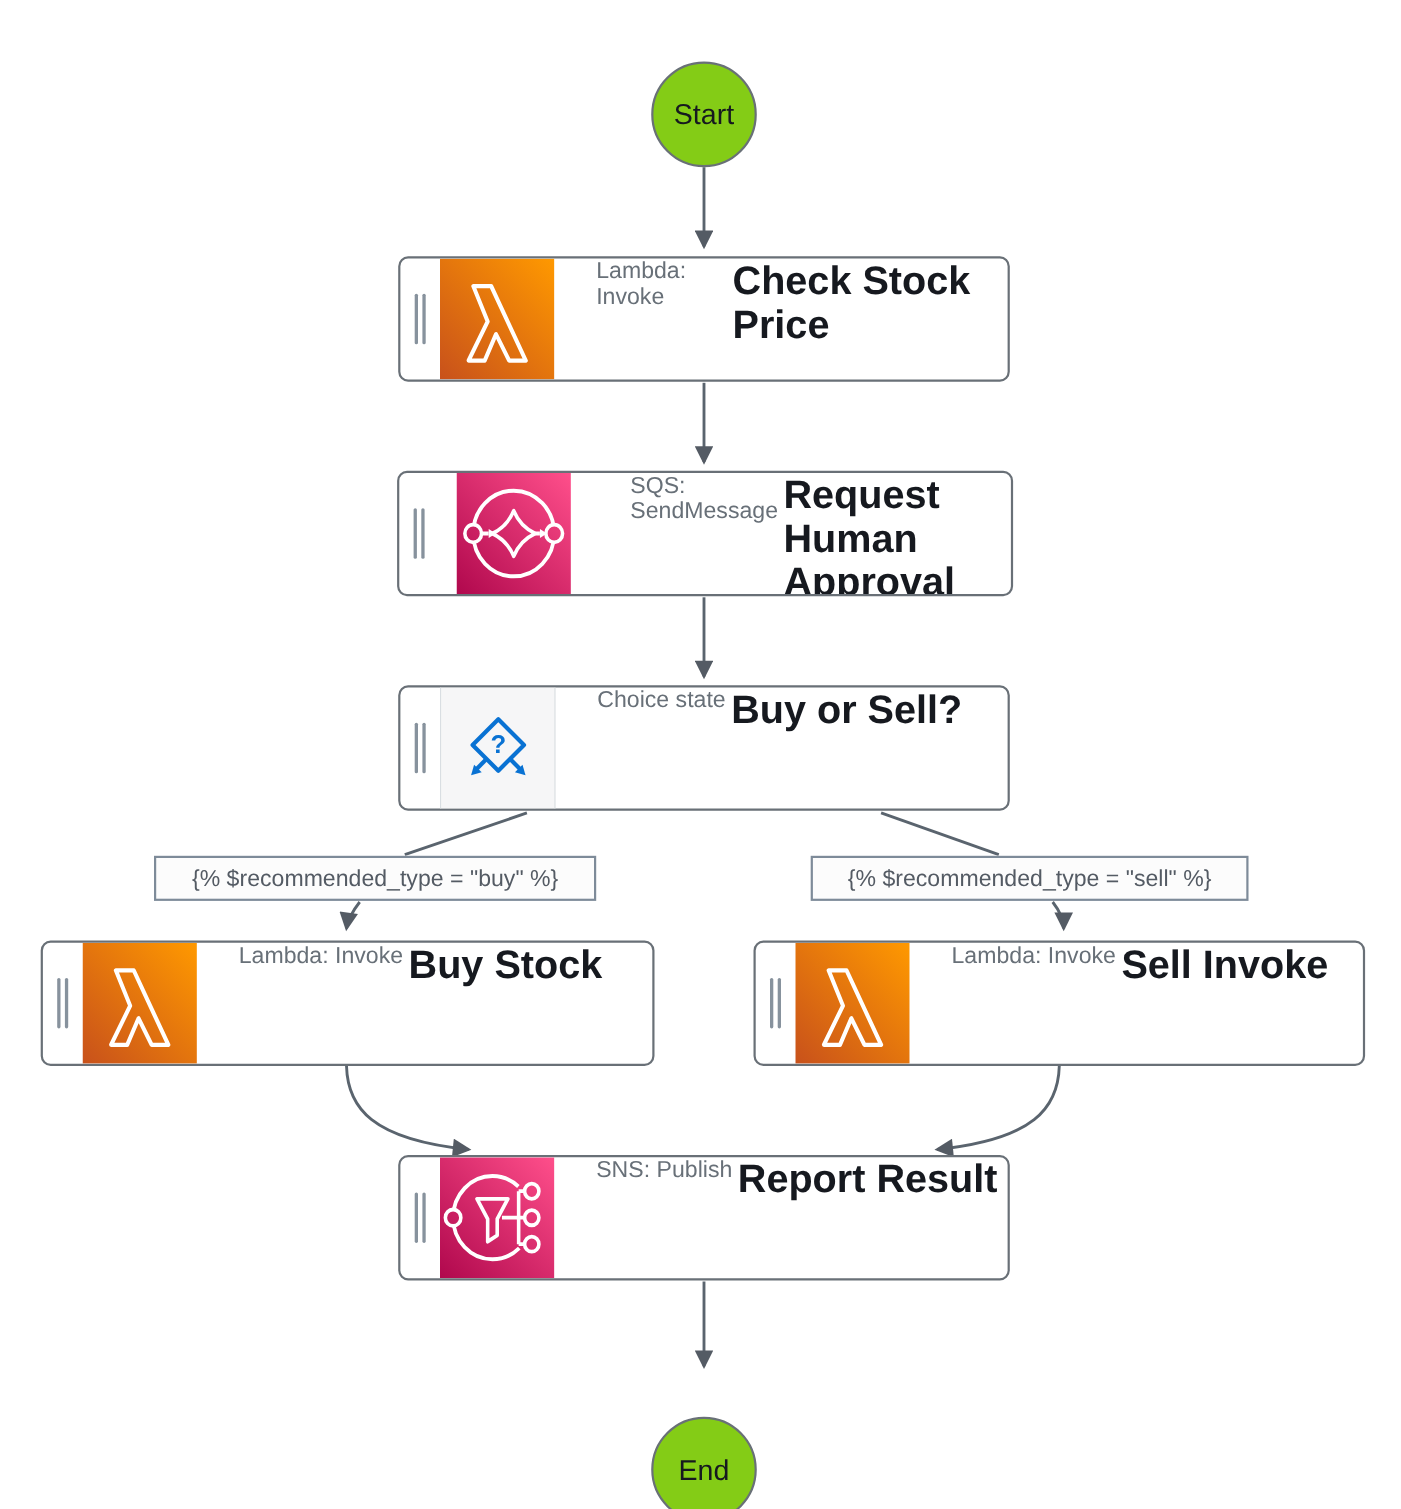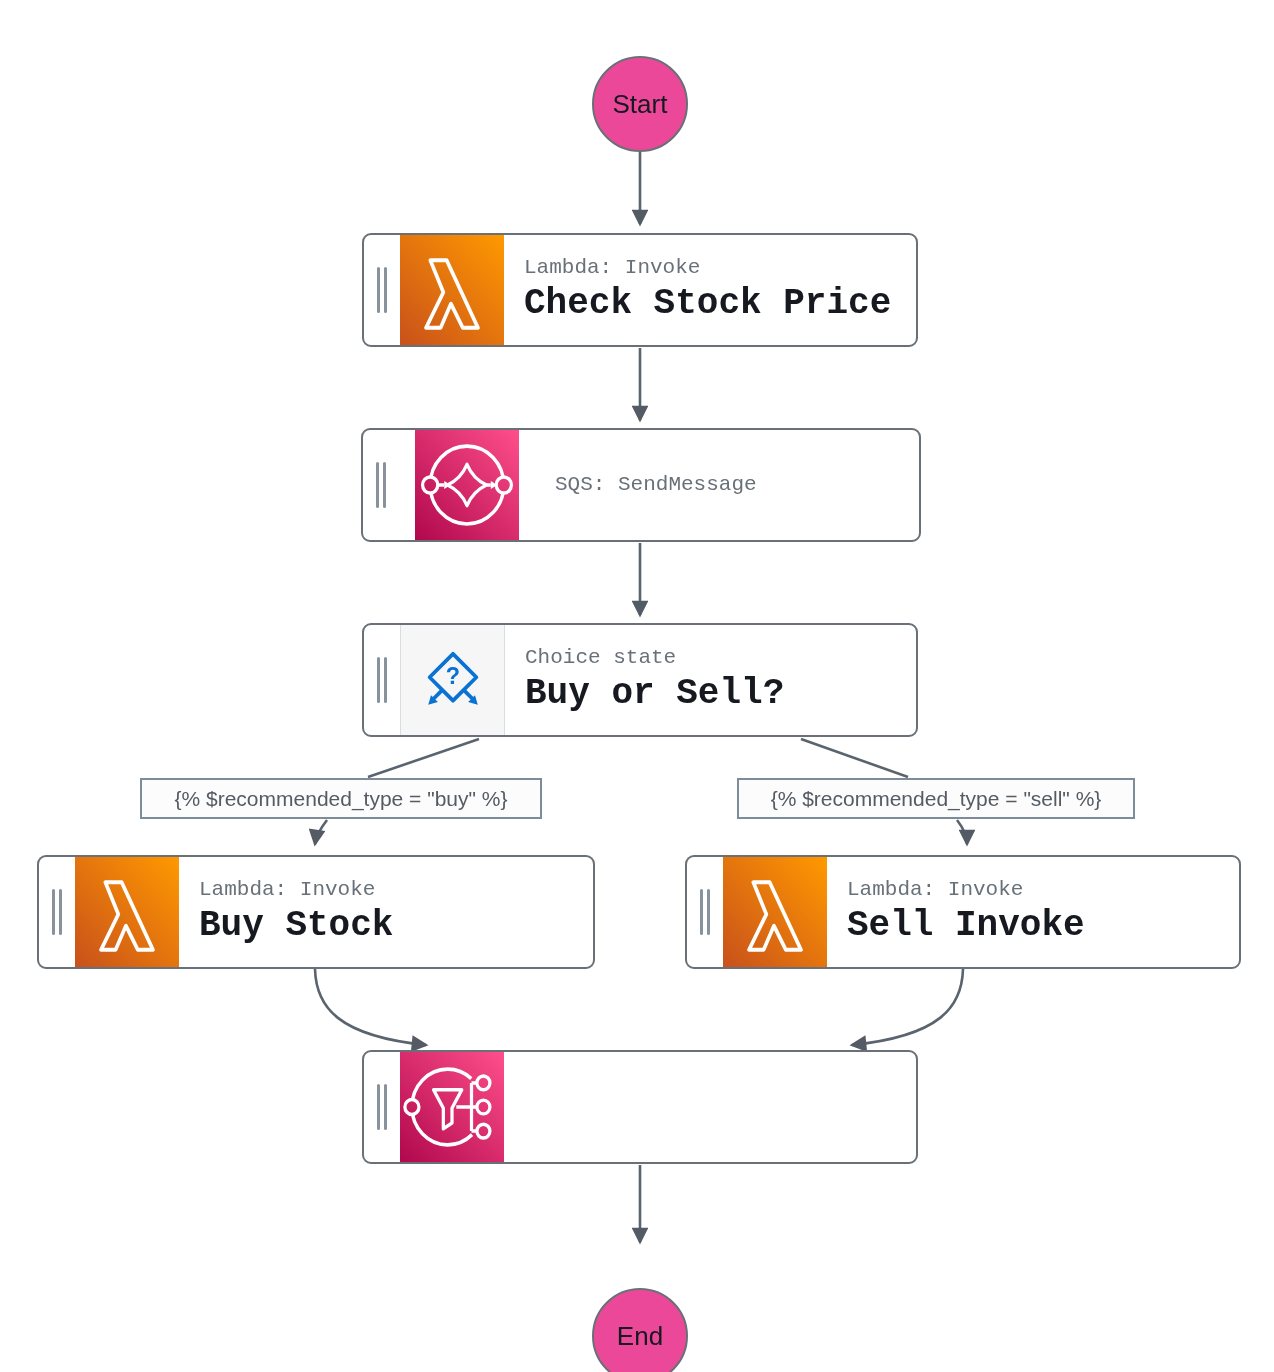--- a/index.html
+++ b/index.html
@@ -2,34 +2,34 @@
 <html><head>
 <meta charset="utf-8">
 <style>
   html,body{margin:0;padding:0;background:#ffffff;}
   body{width:1274px;height:1372px;font-family:"Liberation Sans",sans-serif;position:relative;overflow:hidden;}
   .canvas{position:relative;width:1274px;height:1372px;background:#ffffff;}
 
   svg.edges{position:absolute;left:0;top:0;z-index:0;pointer-events:none;}
 
   .terminal{position:absolute;width:96px;height:96px;border-radius:50%;
-    background:#ec4899;border:2px solid #697077;box-sizing:border-box;
+    background:#84cc16;border:2px solid #697077;box-sizing:border-box;
     display:flex;align-items:center;justify-content:center;z-index:2;}
   .terminal span{font-size:26px;color:#16191F;}
 
   .node{position:absolute;height:114px;background:#ffffff;border:2px solid #697077;
     border-radius:9px;box-sizing:border-box;display:flex;align-items:stretch;
     overflow:hidden;z-index:2;}
   .handle{width:36px;display:flex;align-items:center;justify-content:center;gap:4px;flex:none;}
   .handle span{display:block;width:3px;height:46px;background:#87929D;border-radius:2px;}
   .icon-cell{width:104px;flex:none;display:flex;align-items:center;justify-content:center;}
   .icon-cell svg{width:104px;height:110px;display:block;}
   .icon-cell.choice{background:#F6F6F7;border-left:1px solid #D9DEE2;border-right:1px solid #D9DEE2;width:103px;}
   .icon-cell.choice svg{width:66px;height:66px;}
-  .txt{display:flex;flex-direction:column;justify-content:center;padding-left:20px;gap:5px;font-family:Liberation Mono, monospace;}
+  .txt{display:flex;justify-content:center;padding-left:38px;gap:5px;}
   .svc{font-size:21px;color:#687078;line-height:1.1;}
   .ttl{font-size:36px;font-weight:bold;color:#16191F;line-height:1.1;}
 
   .cond{position:absolute;box-sizing:border-box;height:41px;border:2px solid #7E8B99;
     background:#FCFCFC;color:#545B64;font-size:21px;display:flex;align-items:center;
     justify-content:center;z-index:2;white-space:nowrap;}
 
   .defs-holder{position:absolute;width:0;height:0;overflow:hidden;}
 </style>
 </head>
@@ -106,20 +106,21 @@
         <line x1="21" y1="48" x2="27" y2="48" stroke="#ffffff" stroke-width="3"></line>
         <path d="M27 44.5 L33 48 L27 51.5 Z" fill="#ffffff"></path>
         <line x1="66" y1="48" x2="70" y2="48" stroke="#ffffff" stroke-width="3"></line>
         <path d="M70 44.5 L76 48 L70 51.5 Z" fill="#ffffff"></path>
         <circle cx="14" cy="48" r="7" fill="url(#pinkGrad)" stroke="#ffffff" stroke-width="3"></circle>
         <circle cx="82" cy="48" r="7" fill="url(#pinkGrad)" stroke="#ffffff" stroke-width="3"></circle>
       </svg>
     </div>
     <div class="txt">
       <div class="svc">SQS: SendMessage</div>
+      <div class="ttl">Request Human Approval</div>
     </div>
   </div>
 
   <div class="node" style="left:362px;top:623px;width:556px;">
     <div class="handle">
         <span></span>
         <span></span>
       </div>
     <div class="icon-cell choice">
       <svg viewBox="0 0 96 96">
@@ -188,19 +189,23 @@
         <line x1="52" y1="48" x2="66" y2="48" stroke="#ffffff" stroke-width="3"></line>
         <line x1="66" y1="27" x2="66" y2="69" stroke="#ffffff" stroke-width="3"></line>
         <line x1="66" y1="27" x2="71" y2="27" stroke="#ffffff" stroke-width="3"></line>
         <line x1="66" y1="69" x2="71" y2="69" stroke="#ffffff" stroke-width="3"></line>
         <line x1="66" y1="48" x2="71" y2="48" stroke="#ffffff" stroke-width="3"></line>
         <circle cx="77" cy="27" r="6" fill="url(#pinkGrad)" stroke="#ffffff" stroke-width="3"></circle>
         <circle cx="77" cy="48" r="6" fill="url(#pinkGrad)" stroke="#ffffff" stroke-width="3"></circle>
         <circle cx="77" cy="69" r="6" fill="url(#pinkGrad)" stroke="#ffffff" stroke-width="3"></circle>
       </svg>
     </div>
+    <div class="txt">
+      <div class="svc">SNS: Publish</div>
+      <div class="ttl">Report Result</div>
+    </div>
   </div>
 
   <div class="terminal" style="left:592px;top:1288px;">
     <span>End</span>
   </div>
 
 </div>
 
 </body></html>

